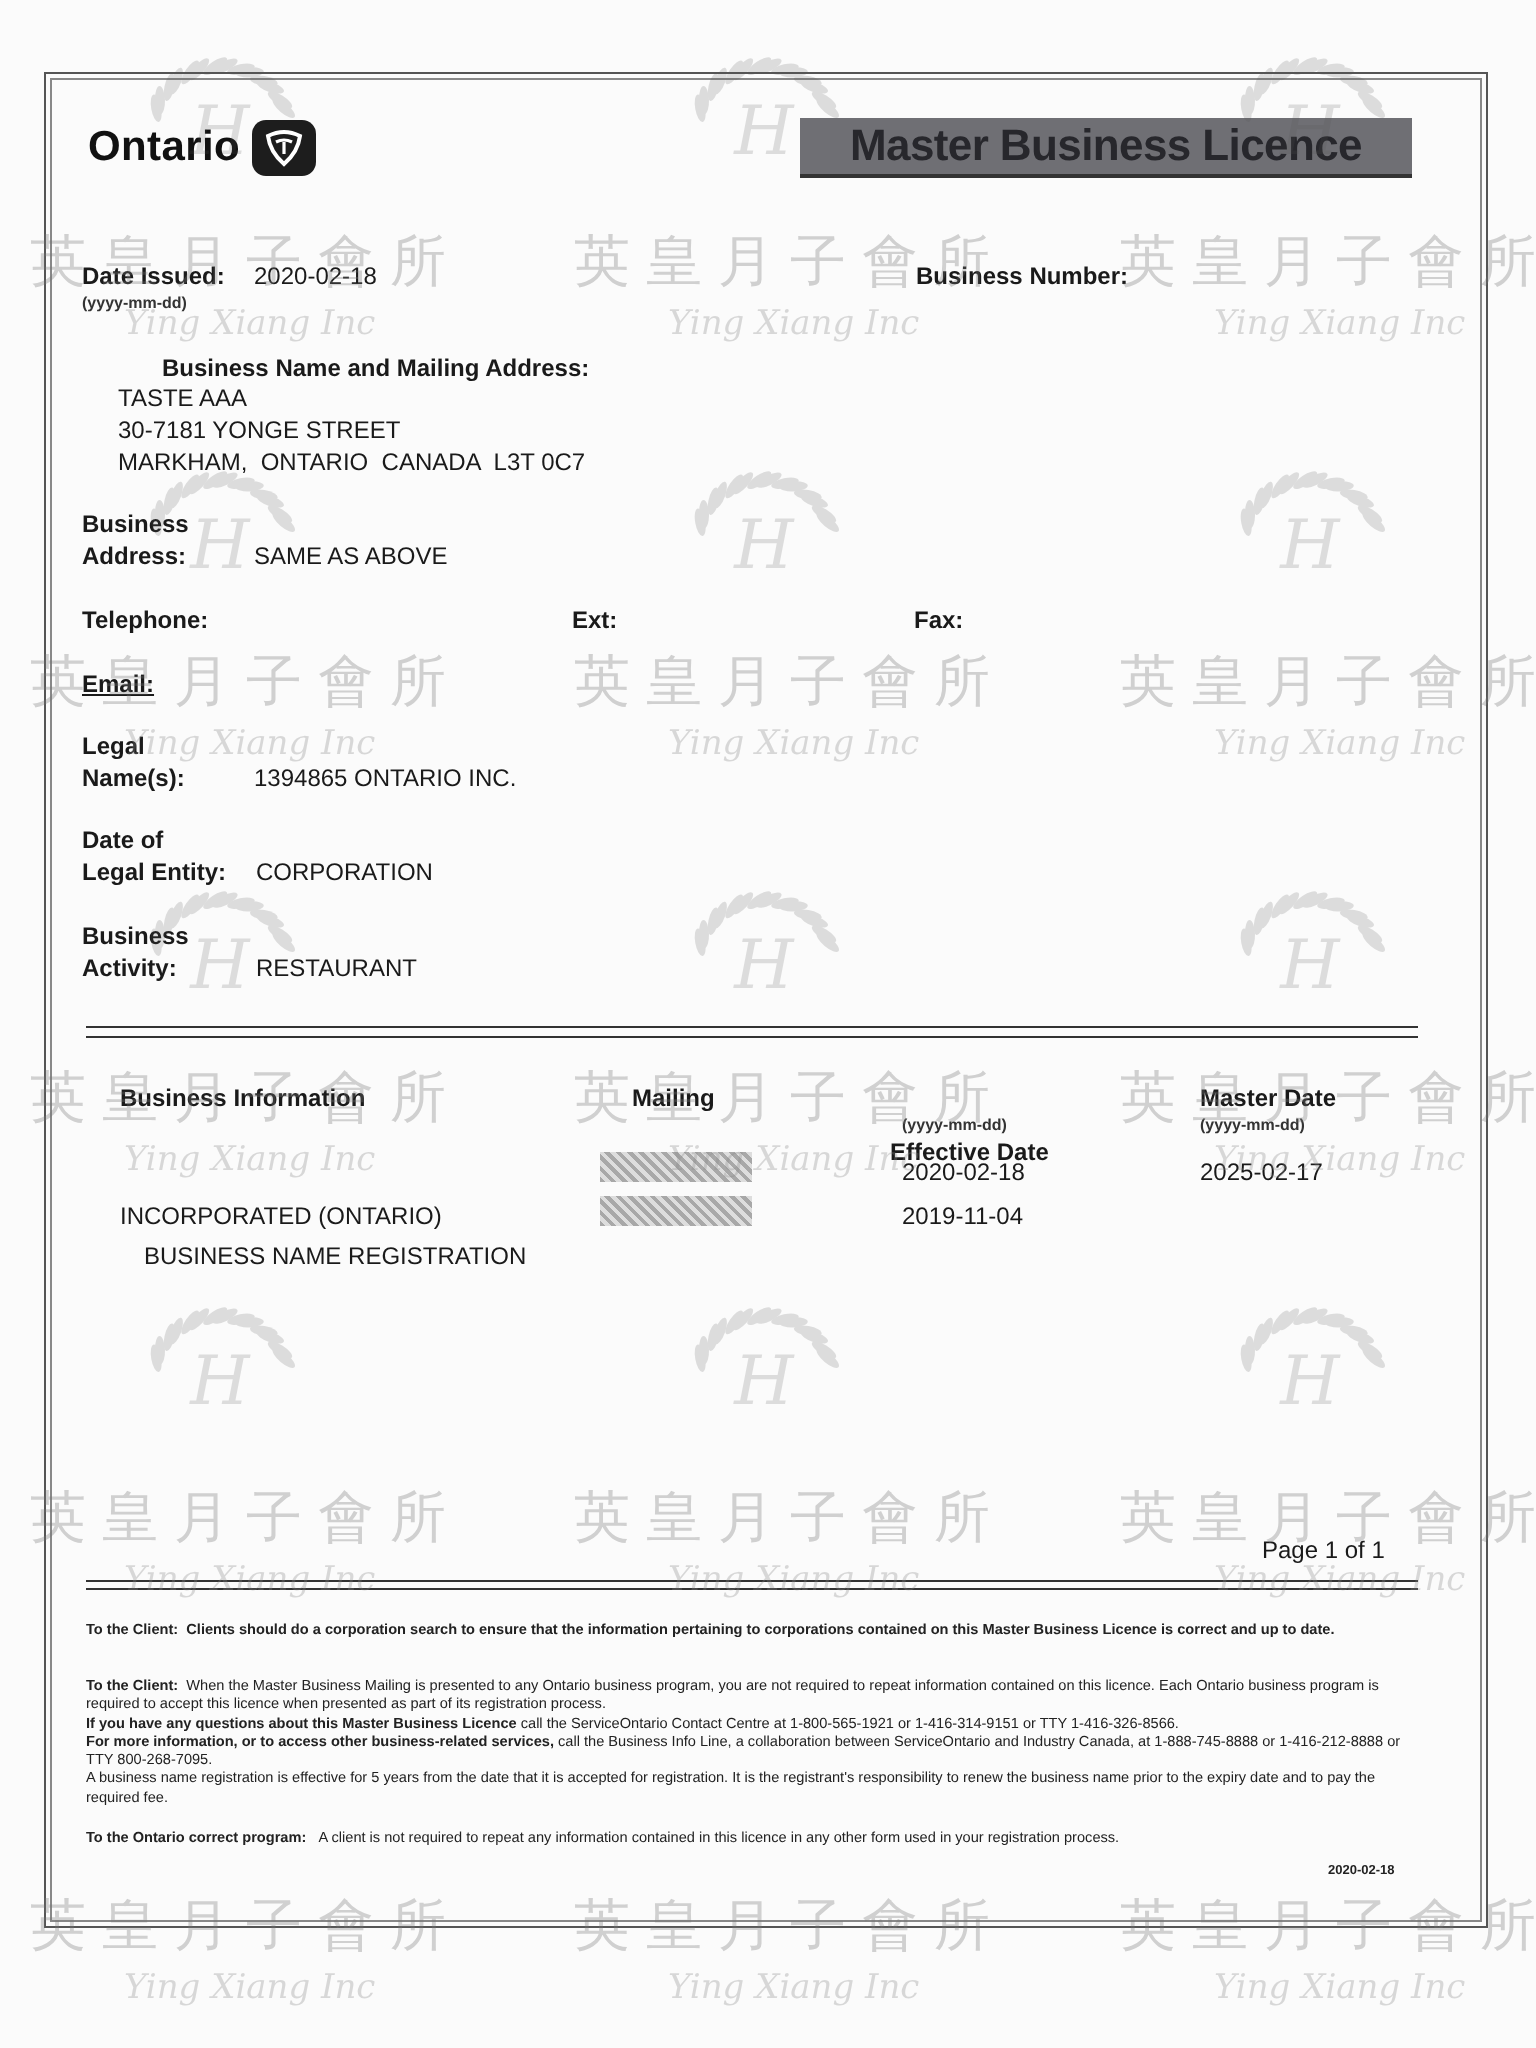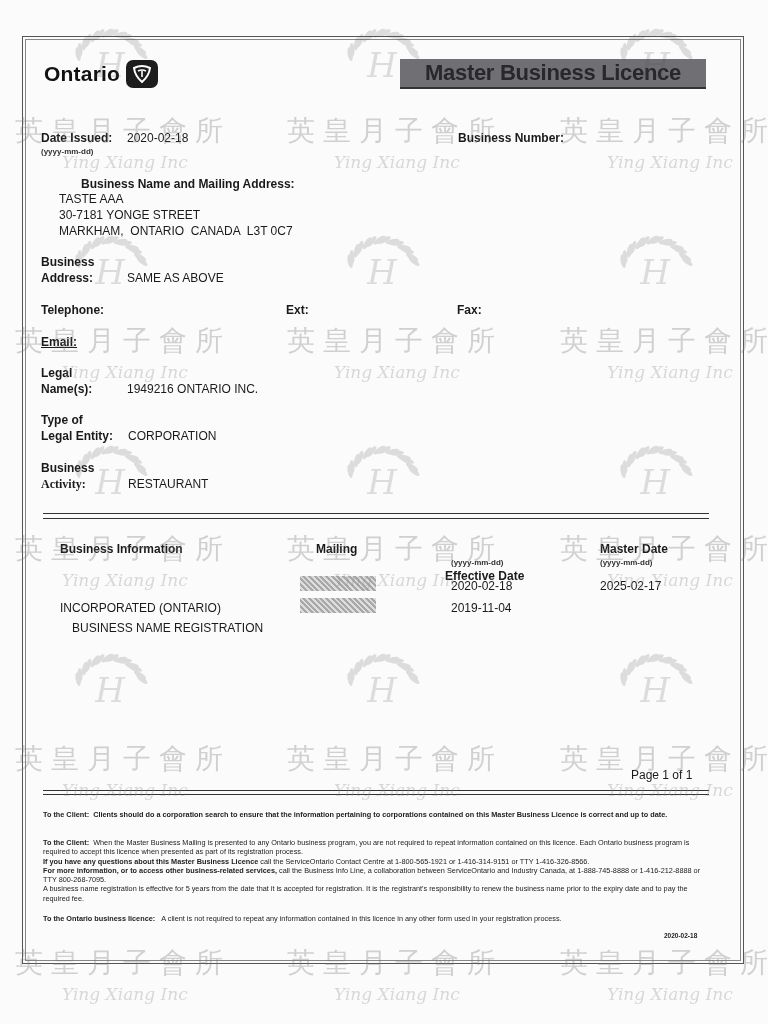--- a/index.html
+++ b/index.html
@@ -82,28 +82,28 @@
 <div class="abs val" style="left:120px; top:303px;"></div>
 <div class="abs lbl" style="left:286px; top:303px;">Ext:</div>
 <div class="abs val" style="left:315px; top:303px;"></div>
 <div class="abs lbl" style="left:457px; top:303px;">Fax:</div>
 <div class="abs val" style="left:490px; top:303px;"></div>
 <div class="abs lbl" style="left:41px; top:335px;text-decoration:underline;">Email:</div>
 <div class="abs val" style="left:90px; top:335px;"></div>
 
 <div class="abs lbl" style="left:41px; top:366px;">Legal</div>
 <div class="abs lbl" style="left:41px; top:382px;">Name(s):</div>
-<div class="abs val" style="left:127px; top:382px;">1949216 ONTARIO INC.</div>
-
-<div class="abs lbl" style="left:41px; top:413px;">Type of</div>
+<div class="abs val" style="left:127px; top:382px;">1394865 ONTARIO INC.</div>
+
+<div class="abs lbl" style="left:41px; top:413px;">Date of</div>
 <div class="abs lbl" style="left:41px; top:429px;">Legal Entity:</div>
 <div class="abs val" style="left:128px; top:429px;">CORPORATION</div>
 
 <div class="abs lbl" style="left:41px; top:461px;">Business</div>
-<div class="abs lbl" style="left:41px; top:477px;font-family:Liberation Serif, serif;">Activity:</div>
+<div class="abs lbl" style="left:41px; top:477px;">Activity:</div>
 <div class="abs val" style="left:128px; top:477px;">RESTAURANT</div>
 
 <div class="abs double-rule" style="left:43px; top:513px; width:666px;"></div>
 
 <div>
   <div class="abs lbl" style="left:60px; top:542px;">Business Information</div>
   <div class="abs lbl" style="left:316px; top:542px;">Mailing</div>
   <div class="abs lbl" style="left:445px; top:542px;margin-top:27px;">Effective Date</div>
   <div class="abs small" style="left:451px; top:558px;">(yyyy-mm-dd)</div>
   <div class="abs lbl" style="left:600px; top:542px;">Master Date</div>
@@ -129,21 +129,21 @@
 <div class="abs notice" style="top:810px;">
   <b><span>To the Client:</span>&nbsp;&nbsp;<span>Clients should do a corporation search to ensure that the information pertaining to corporations contained on this Master Business Licence is correct and up to date.</span></b>
 </div>
 <div class="abs notice" style="top:838px;">
   <b>To the Client:</b>&nbsp;&nbsp;<span>When the Master Business Mailing is presented to any Ontario business program, you are not required to repeat information contained on this licence.  Each Ontario business program is required to accept this licence when presented as part of its registration process.</span><br>
   <b>If you have any questions about this Master Business Licence</b> <span>call the ServiceOntario Contact Centre at 1-800-565-1921 or 1-416-314-9151 or TTY 1-416-326-8566.</span><br>
   <b>For more information, or to access other business-related services,</b> <span>call the Business Info Line, a collaboration between ServiceOntario and Industry Canada, at 1-888-745-8888 or 1-416-212-8888 or TTY 800-268-7095.</span><br>
   <span>A business name registration is effective for 5 years from the date that it is accepted for registration.  It is the registrant's responsibility to renew the business name prior to the expiry date and to pay the required fee.</span>
 </div>
 <div class="abs notice" style="top:914px;">
-  <b>To the Ontario business licence:</b>&nbsp;&nbsp;&nbsp;<span>A client is not required to repeat any information contained in this licence in any other form used in your registration process.</span>
+  <b>To the Ontario correct program:</b>&nbsp;&nbsp;&nbsp;<span>A client is not required to repeat any information contained in this licence in any other form used in your registration process.</span>
 </div>
 <div class="abs" style="left:664px; top:932px; font-size:6.5px; font-weight:bold; color:#222;">2020-02-18</div>
 
 <div class="wm-layer" id="wm-layer">
     <div class="wm-wreath" style="left: 65px; top: 25px;"><svg width="90" height="80" viewBox="0 0 90 80">
         <ellipse cx="13.1" cy="29.1" rx="7" ry="2.5" transform="rotate(260 13.1 29.1)" fill="#555"></ellipse>
         <ellipse cx="76.9" cy="29.1" rx="7" ry="2.5" transform="rotate(40 76.9 29.1)" fill="#555"></ellipse>
         <ellipse cx="19.7" cy="18.6" rx="7" ry="2.5" transform="rotate(282 19.7 18.6)" fill="#555"></ellipse>
         <ellipse cx="70.3" cy="18.6" rx="7" ry="2.5" transform="rotate(18 70.3 18.6)" fill="#555"></ellipse>
         <ellipse cx="30.1" cy="11.2" rx="7" ry="2.5" transform="rotate(304 30.1 11.2)" fill="#555"></ellipse>

